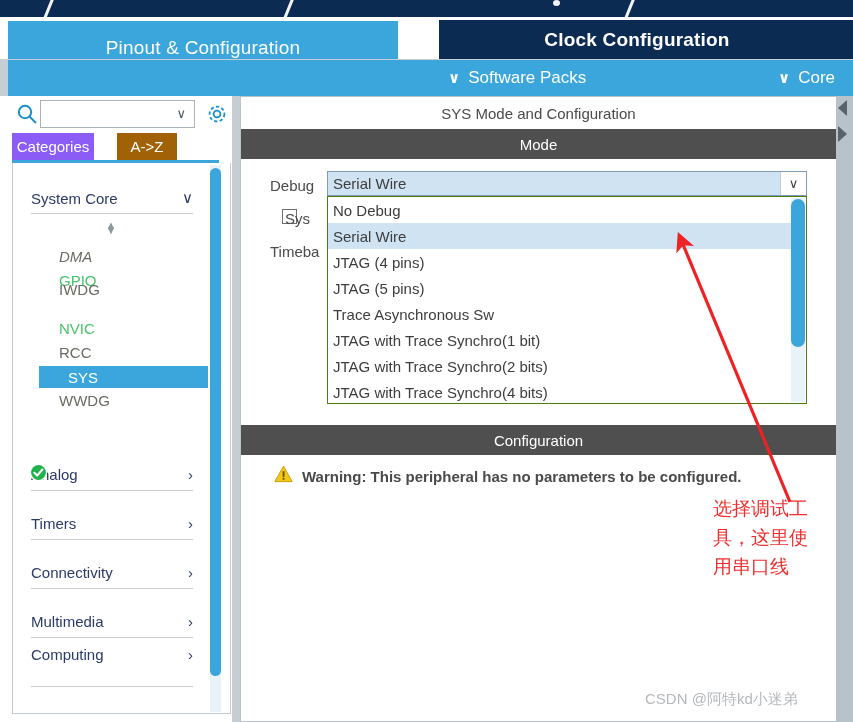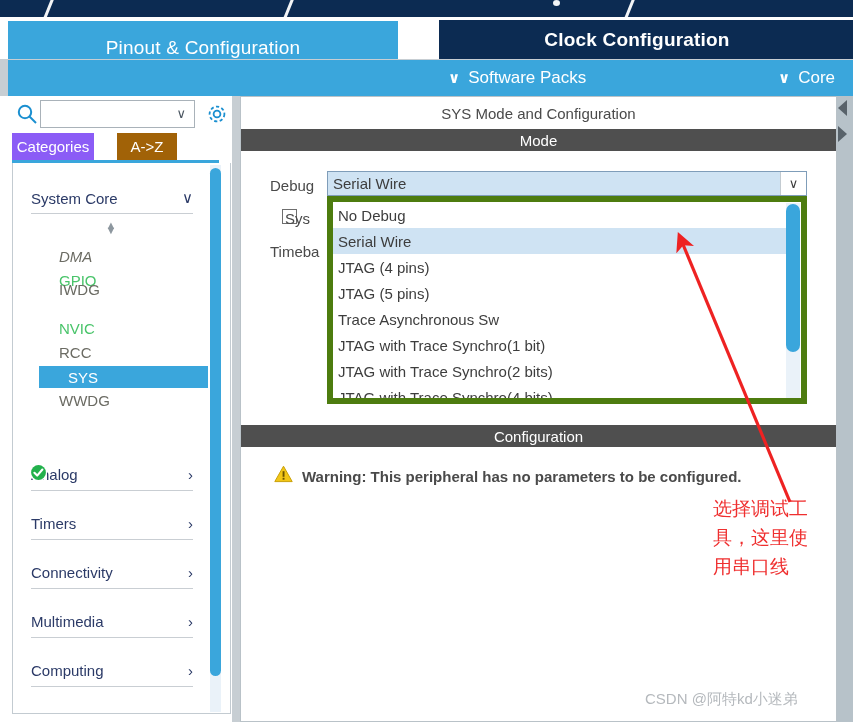--- a/index.html
+++ b/index.html
@@ -58,37 +58,37 @@
   .checkmark{position:absolute;left:30px;top:368px;width:17px;height:17px;border-radius:50%;background:#ffffff;
              display:flex;align-items:center;justify-content:center;}
   .checkmark svg{display:block;}
   .lscroll-track{position:absolute;left:210px;top:69px;width:11px;height:548px;background:#eaf2f9;}
   .lscroll-thumb{position:absolute;left:210px;top:72px;width:11px;height:508px;background:#3aa6dc;border-radius:6px;}
 
   
   .main{position:absolute;left:240px;top:96px;width:597px;height:626px;background:#ffffff;border:1px solid #b9c2c8;box-sizing:border-box;}
   .maintitle{position:absolute;left:0;top:0;width:595px;height:32px;display:flex;align-items:center;justify-content:center;
              font-size:15px;color:#4a4a4a;background:#ffffff;}
-  .sectionhdr{position:absolute;left:0;width:595px;height:22px;background:#4f4f4f;color:#ffffff;
+  .sectionhdr{position:absolute;left:0;width:595px;height:30px;background:#4f4f4f;color:#ffffff;
               display:flex;align-items:center;justify-content:center;font-size:15px;}
   .modehdr{top:32px;}
   .confighdr{top:328px;}
 
   .fieldlabel{position:absolute;font-size:15px;color:#4a4a4a;}
   .lbl-debug{left:29px;top:80px;}
   .lbl-sys{left:44px;top:113px;}
   .lbl-timebase{left:29px;top:146px;}
   .cb{position:absolute;left:41px;top:112px;width:13px;height:13px;border:1px solid #6e6e6e;background:#fff;}
 
   .combo{position:absolute;left:86px;top:74px;width:480px;height:25px;background:#cfe3f3;border:1px solid #7f9db9;box-sizing:border-box;}
   .combo .val{position:absolute;left:5px;top:3px;font-size:15px;color:#3d3d3d;}
   .combo .arrowbtn{position:absolute;right:0;top:0;width:25px;height:23px;background:#ffffff;border-left:1px solid #c3cbd1;
                    display:flex;align-items:center;justify-content:center;font-size:13px;color:#3d3d3d;}
 
-  .dropdown{position:absolute;left:86px;top:99px;width:480px;height:208px;background:#ffffff;border:6px solid #4d7c0f;box-sizing:border-box;overflow:hidden;}
+  .dropdown{position:absolute;left:86px;top:99px;width:480px;height:208px;background:#ffffff;border:1px solid #4d7c0f;box-sizing:border-box;overflow:hidden;}
   .opt{position:absolute;left:0;width:465px;height:26px;display:flex;align-items:center;padding-left:5px;
        box-sizing:border-box;font-size:15px;color:#3d3d3d;}
   .opt.hl{background:#cfe3f3;}
   .dscroll-track{position:absolute;right:1px;top:1px;width:14px;height:204px;background:#eaf2f9;}
   .dscroll-thumb{position:absolute;right:1px;top:2px;width:14px;height:148px;background:#3aa6dc;border-radius:7px;}
 
   .warnrow{position:absolute;left:33px;top:368px;display:flex;align-items:center;gap:9px;}
   .warntext{font-size:15px;font-weight:bold;color:#4a4a4a;}
 
   
@@ -209,21 +209,21 @@
         <span>›</span>
       </div>
       <div class="grouprule" style="top:425px;"></div>
 
       <div class="group" style="top:450px;">
         <span>Multimedia</span>
         <span>›</span>
       </div>
       <div class="grouprule" style="top:474px;"></div>
 
-      <div class="group" style="top:499px;gap:36px;">
+      <div class="group" style="top:483px;gap:36px;">
         <span>Computing</span>
         <span>›</span>
       </div>
       <div class="grouprule" style="top:523px;"></div>
 
       <div class="lscroll-track" style="left:197px;top:2px;height:547px;"></div>
       <div class="lscroll-thumb" style="left:197px;top:5px;height:508px;"></div>
     </div>
 
     <span class="checkmark">

